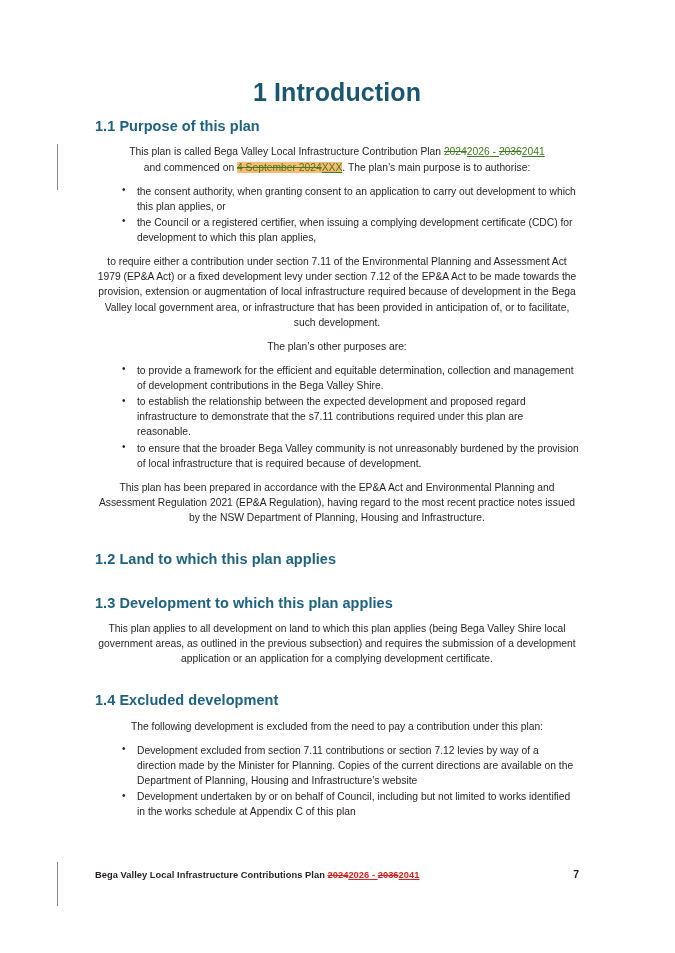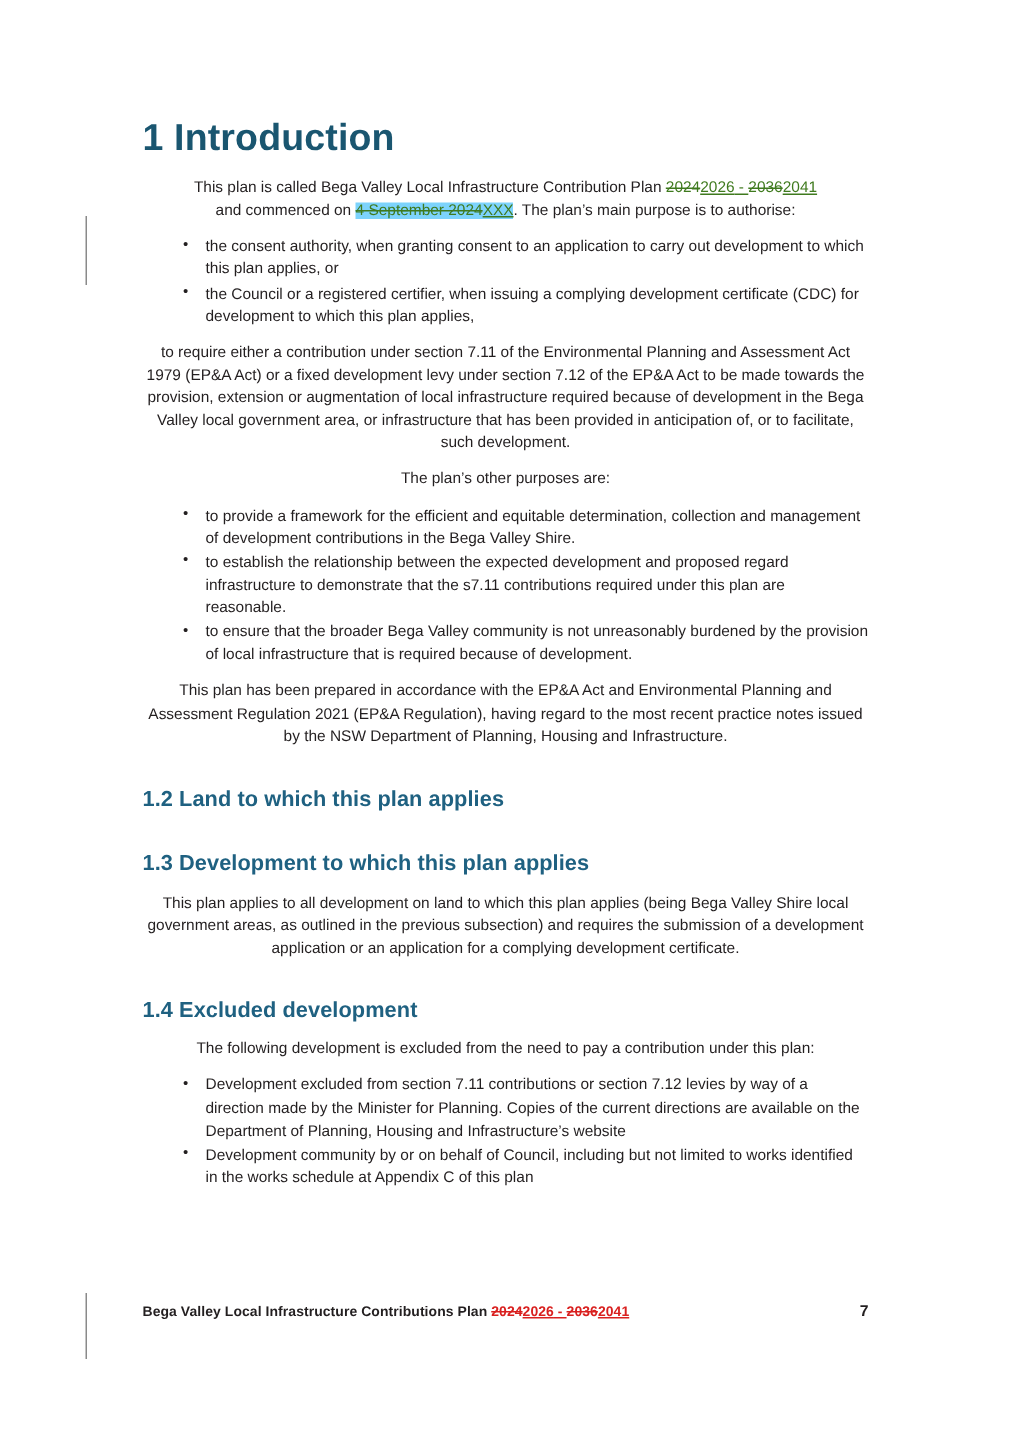--- a/index.html
+++ b/index.html
@@ -34,20 +34,21 @@
     width: 484px;
   }
 
   h1.doc-h1 {
     font-size: 25px;
     line-height: 1.12;
     font-weight: bold;
     color: #1a5670;
     margin: 0 0 12px 0;
     letter-spacing: 0.1px;
+    text-align: center;
   }
   h2.doc-h2 {
     font-size: 14.5px;
     line-height: 1.2;
     font-weight: bold;
     color: #1f6181;
     margin: 0 0 9px 0;
     letter-spacing: 0.05px;
   }
   h2.doc-h2.spaced { margin-top: 26px; }
@@ -85,21 +86,21 @@
   
   .ins-green {
     color: #3f7a1e;
     text-decoration: underline;
   }
   .del-green {
     color: #3f7a1e;
     text-decoration: line-through;
   }
   .hl {
-    background: #7dd3fc;
+    background: #fdba74;
   }
   .ins-red {
     color: #d9201f;
     text-decoration: underline;
   }
   .del-red {
     color: #d9201f;
     text-decoration: line-through;
   }
 
@@ -130,20 +131,21 @@
 
 <div class="page">
 
   <div class="change-bar body-bar"></div>
   <div class="change-bar footer-bar"></div>
 
   <div class="content">
 
     <h1 class="doc-h1">1 Introduction</h1>
 
+    <h2 class="doc-h2">1.1 Purpose of this plan</h2>
 
     <p class="body-text"><span>This plan is called Bega Valley Local Infrastructure Contribution Plan </span><span class="del-green">2024</span><span class="ins-green">2026</span><span class="ins-green"> - </span><span class="del-green">2036</span><span class="ins-green">2041</span><br><span>and commenced on </span><span class="del-green hl">4 September 2024</span><span class="ins-green hl">XXX</span><span>. The plan’s main purpose is to authorise:</span></p>
 
     <ul class="doc-list">
       <li>the consent authority, when granting consent to an application to carry out development to which this plan applies, or</li>
       <li>the Council or a registered certifier, when issuing a complying development certificate (CDC) for development to which this plan applies,</li>
     </ul>
 
     <p class="body-text">to require either a contribution under section 7.11 of the Environmental Planning and Assessment Act 1979 (EP&amp;A Act) or a fixed development levy under section 7.12 of the EP&amp;A Act to be made towards the provision, extension or augmentation of local infrastructure required because of development in the Bega Valley local government area, or infrastructure that has been provided in anticipation of, or to facilitate, such development.</p>
 
@@ -160,21 +162,21 @@
     <h2 class="doc-h2 spaced">1.2 Land to which this plan applies</h2>
 
     <h2 class="doc-h2 spaced">1.3 Development to which this plan applies</h2>
     <p class="body-text">This plan applies to all development on land to which this plan applies (being Bega Valley Shire local government areas, as outlined in the previous subsection) and requires the submission of a development application or an application for a complying development certificate.</p>
 
     <h2 class="doc-h2 spaced">1.4 Excluded development</h2>
     <p class="body-text">The following development is excluded from the need to pay a contribution under this plan:</p>
 
     <ul class="doc-list">
       <li>Development excluded from section 7.11 contributions or section 7.12 levies by way of a direction made by the Minister for Planning. Copies of the current directions are available on the Department of Planning, Housing and Infrastructure’s website</li>
-      <li>Development community by or on behalf of Council, including but not limited to works identified in the works schedule at Appendix C of this plan</li>
+      <li>Development undertaken by or on behalf of Council, including but not limited to works identified in the works schedule at Appendix C of this plan</li>
     </ul>
 
   </div>
 
   <div class="footer">
     <div class="footer-text"><span>Bega Valley Local Infrastructure Contributions Plan </span><span class="del-red">2024</span><span class="ins-red">2026</span><span class="ins-red"> - </span><span class="del-red">2036</span><span class="ins-red">2041</span></div>
     <div class="footer-page">7</div>
   </div>
 
 </div>

